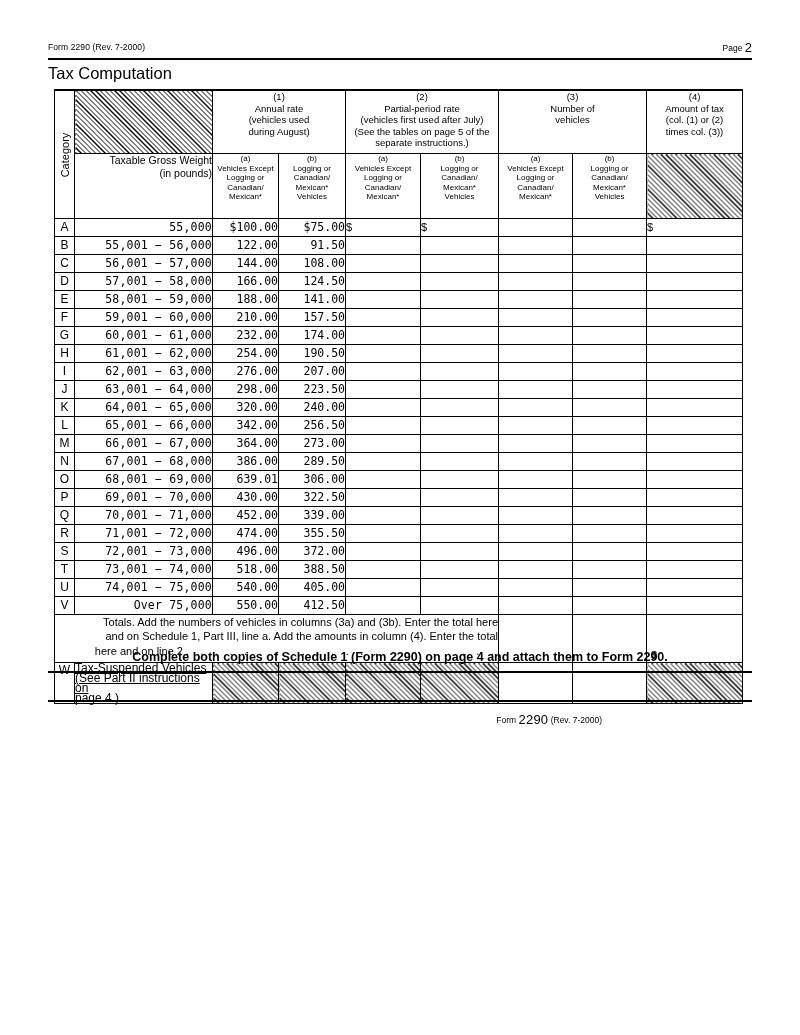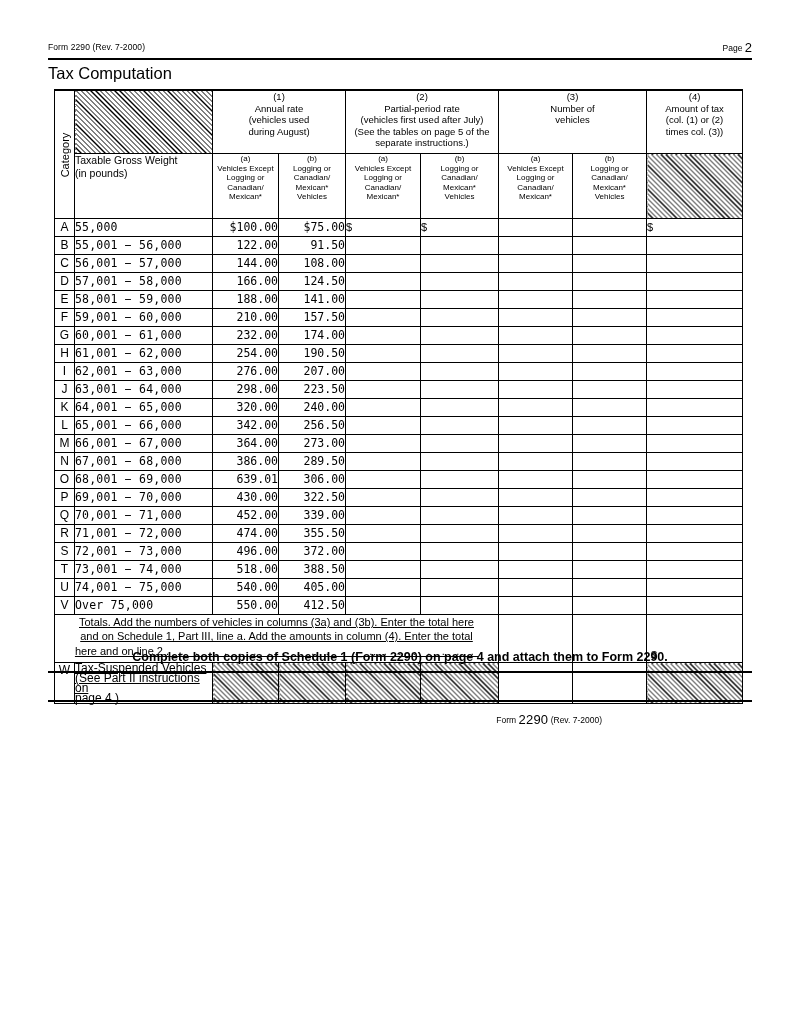--- a/index.html
+++ b/index.html
@@ -113,36 +113,36 @@
     line-height: 11.5px;
     padding: 3px 3px 2px 3px;
   }
   .sub-head {
     text-align: center;
     font-size: 8px;
     line-height: 9.5px;
     padding: 3px 1px 3px 1px;
   }
   .tgw-head {
-    text-align: left;
+    text-align: right;
     font-size: 10.5px;
     line-height: 13px;
     padding-top: 16px;
   }
 
   
   .tbl tr.datarow td { height: 17px; }
   .cat-letter {
     text-align: center;
     font-size: 12px;
     font-family: "Liberation Sans", sans-serif;
     line-height: 17px;
   }
   .wt {
-    text-align: left;
+    text-align: right;
     font-family: "DejaVu Sans Mono", monospace;
     font-size: 11.5px;
     line-height: 17px;
     letter-spacing: 0.2px;
   }
   .rate {
     text-align: right;
     font-family: "DejaVu Sans Mono", monospace;
     font-size: 11.5px;
     line-height: 17px;
@@ -155,22 +155,21 @@
     padding-left: 4px;
     text-align: left;
   }
   .blank { }
 
   
   .totals-cell {
     font-size: 11px;
     line-height: 14.4px;
     padding: 2px 4px 3px 4px;
-    text-align: center;
-    text-decoration: underline;
+    text-align: right;
   }
   .dots {
     letter-spacing: 4.2px;
     font-size: 11px;
   }
   .tot-dollar {
     position: relative;
   }
   .tot-dollar span {
     position: absolute;

